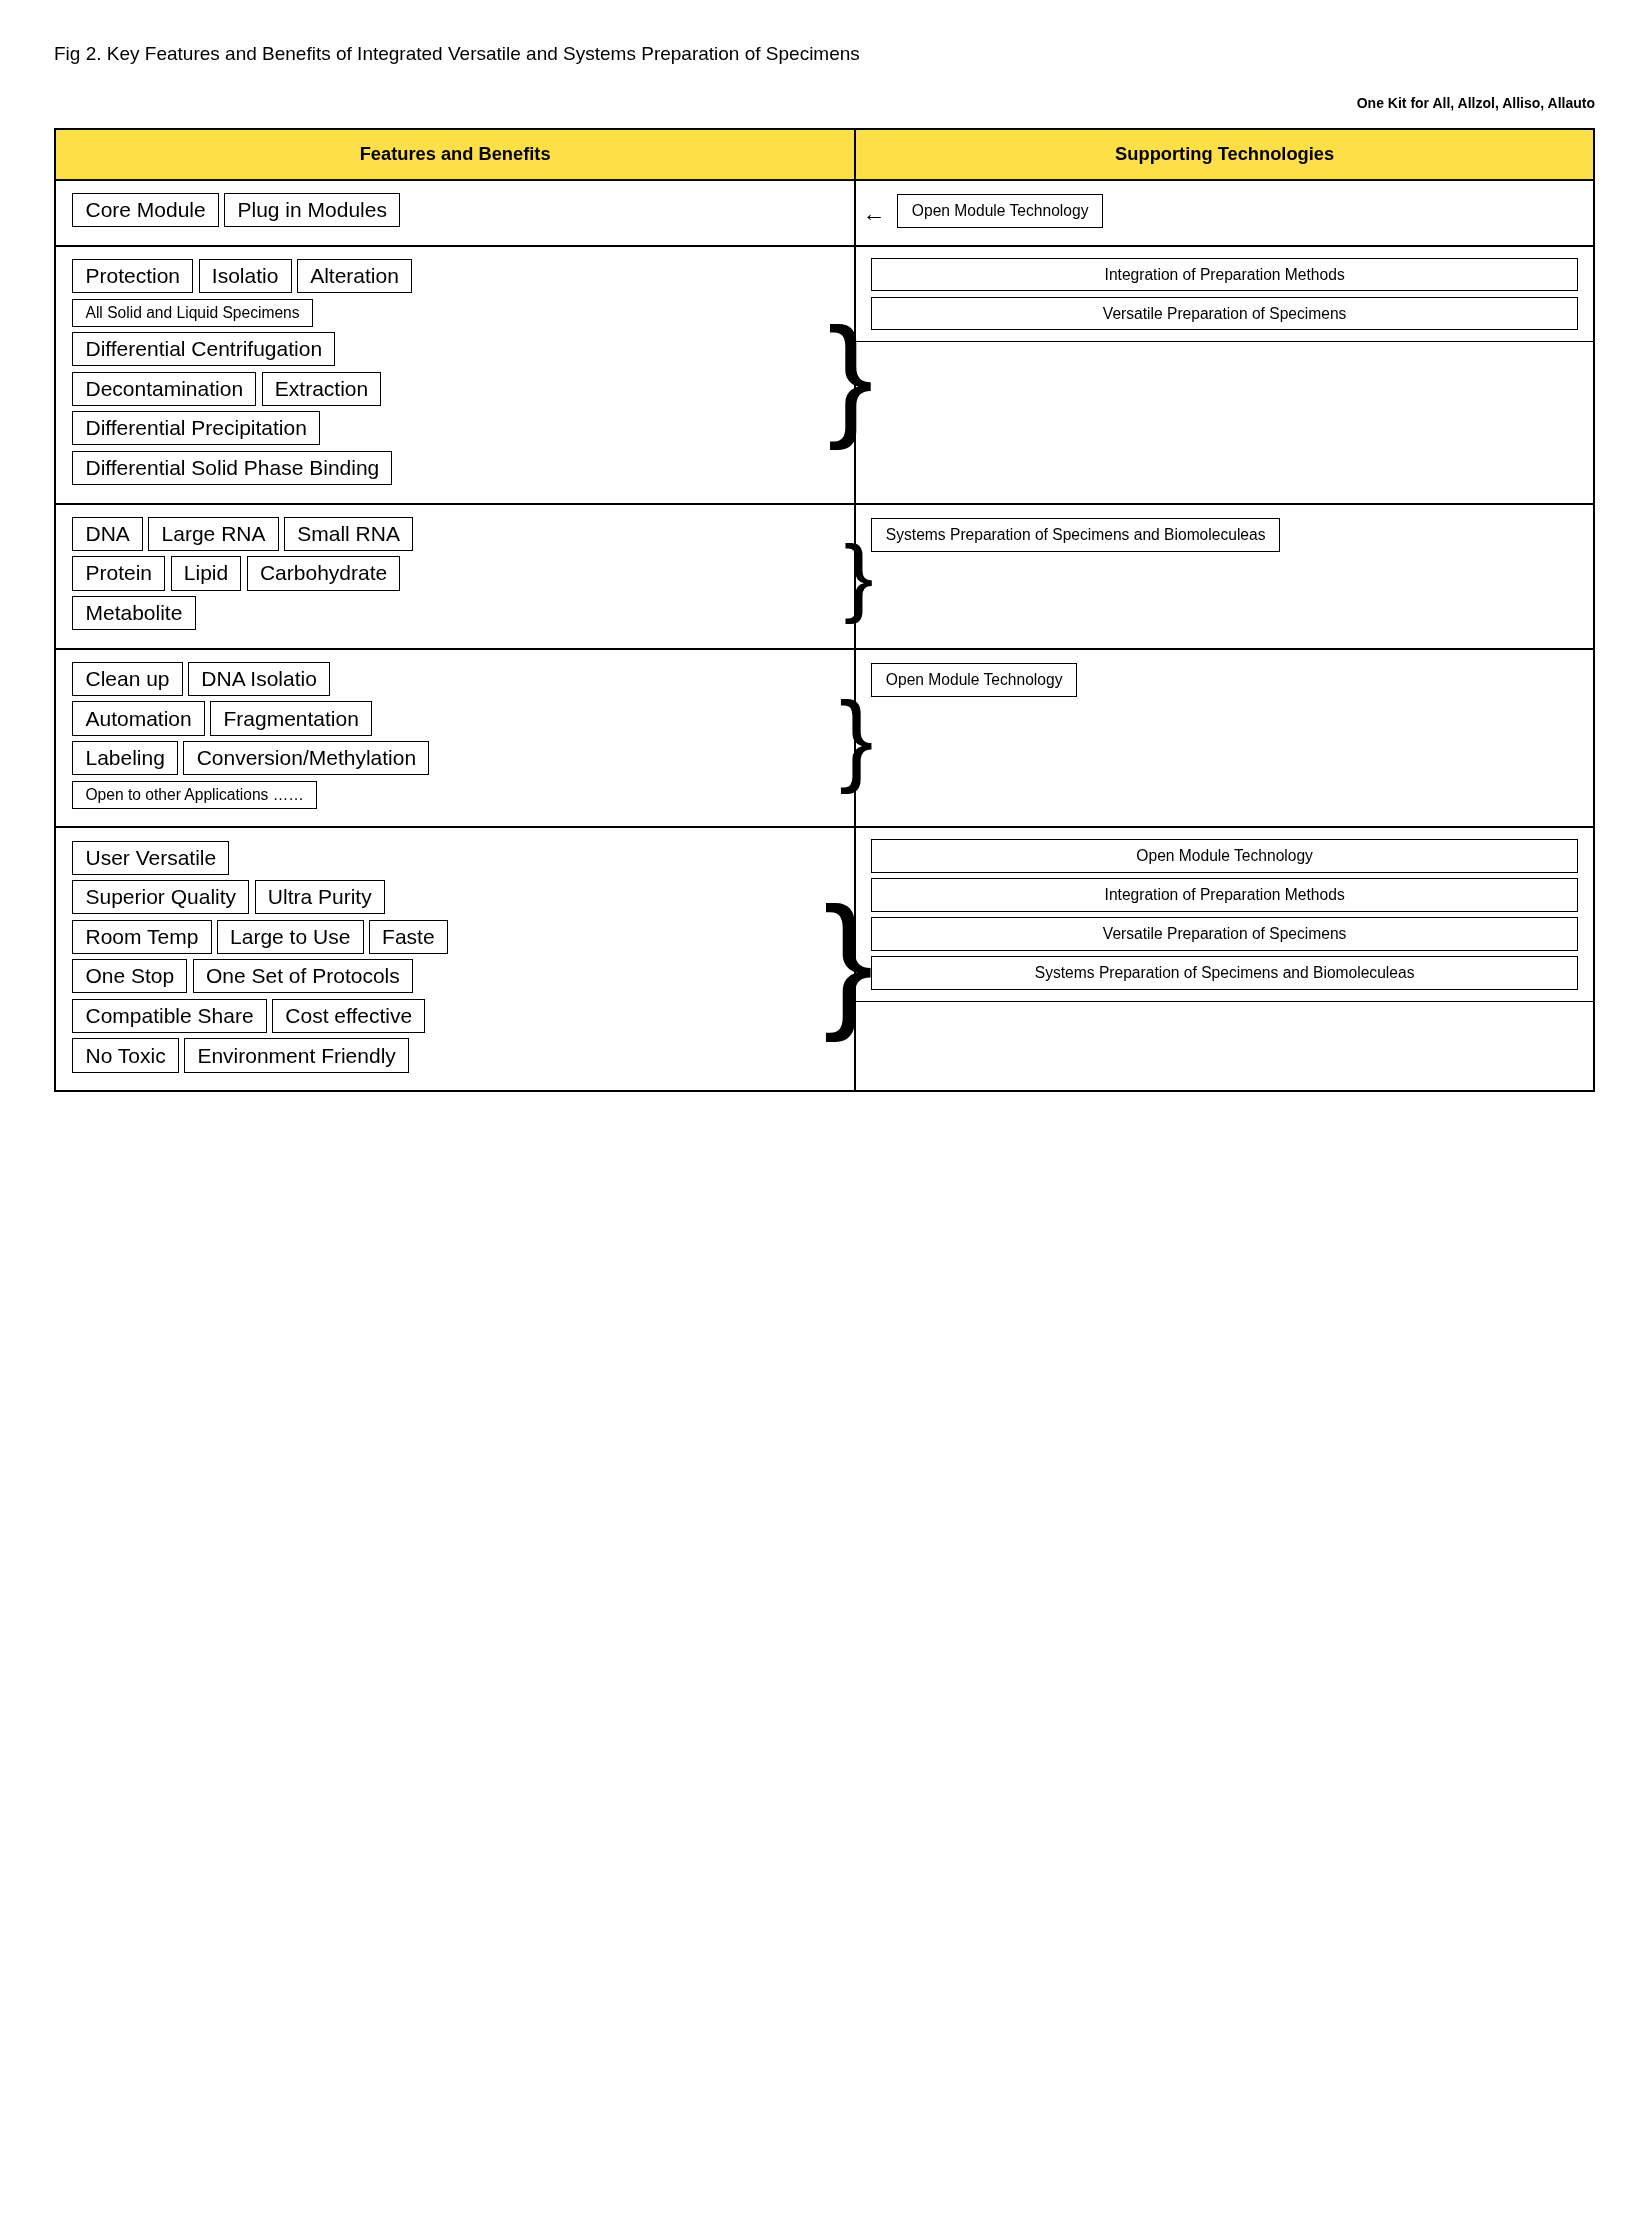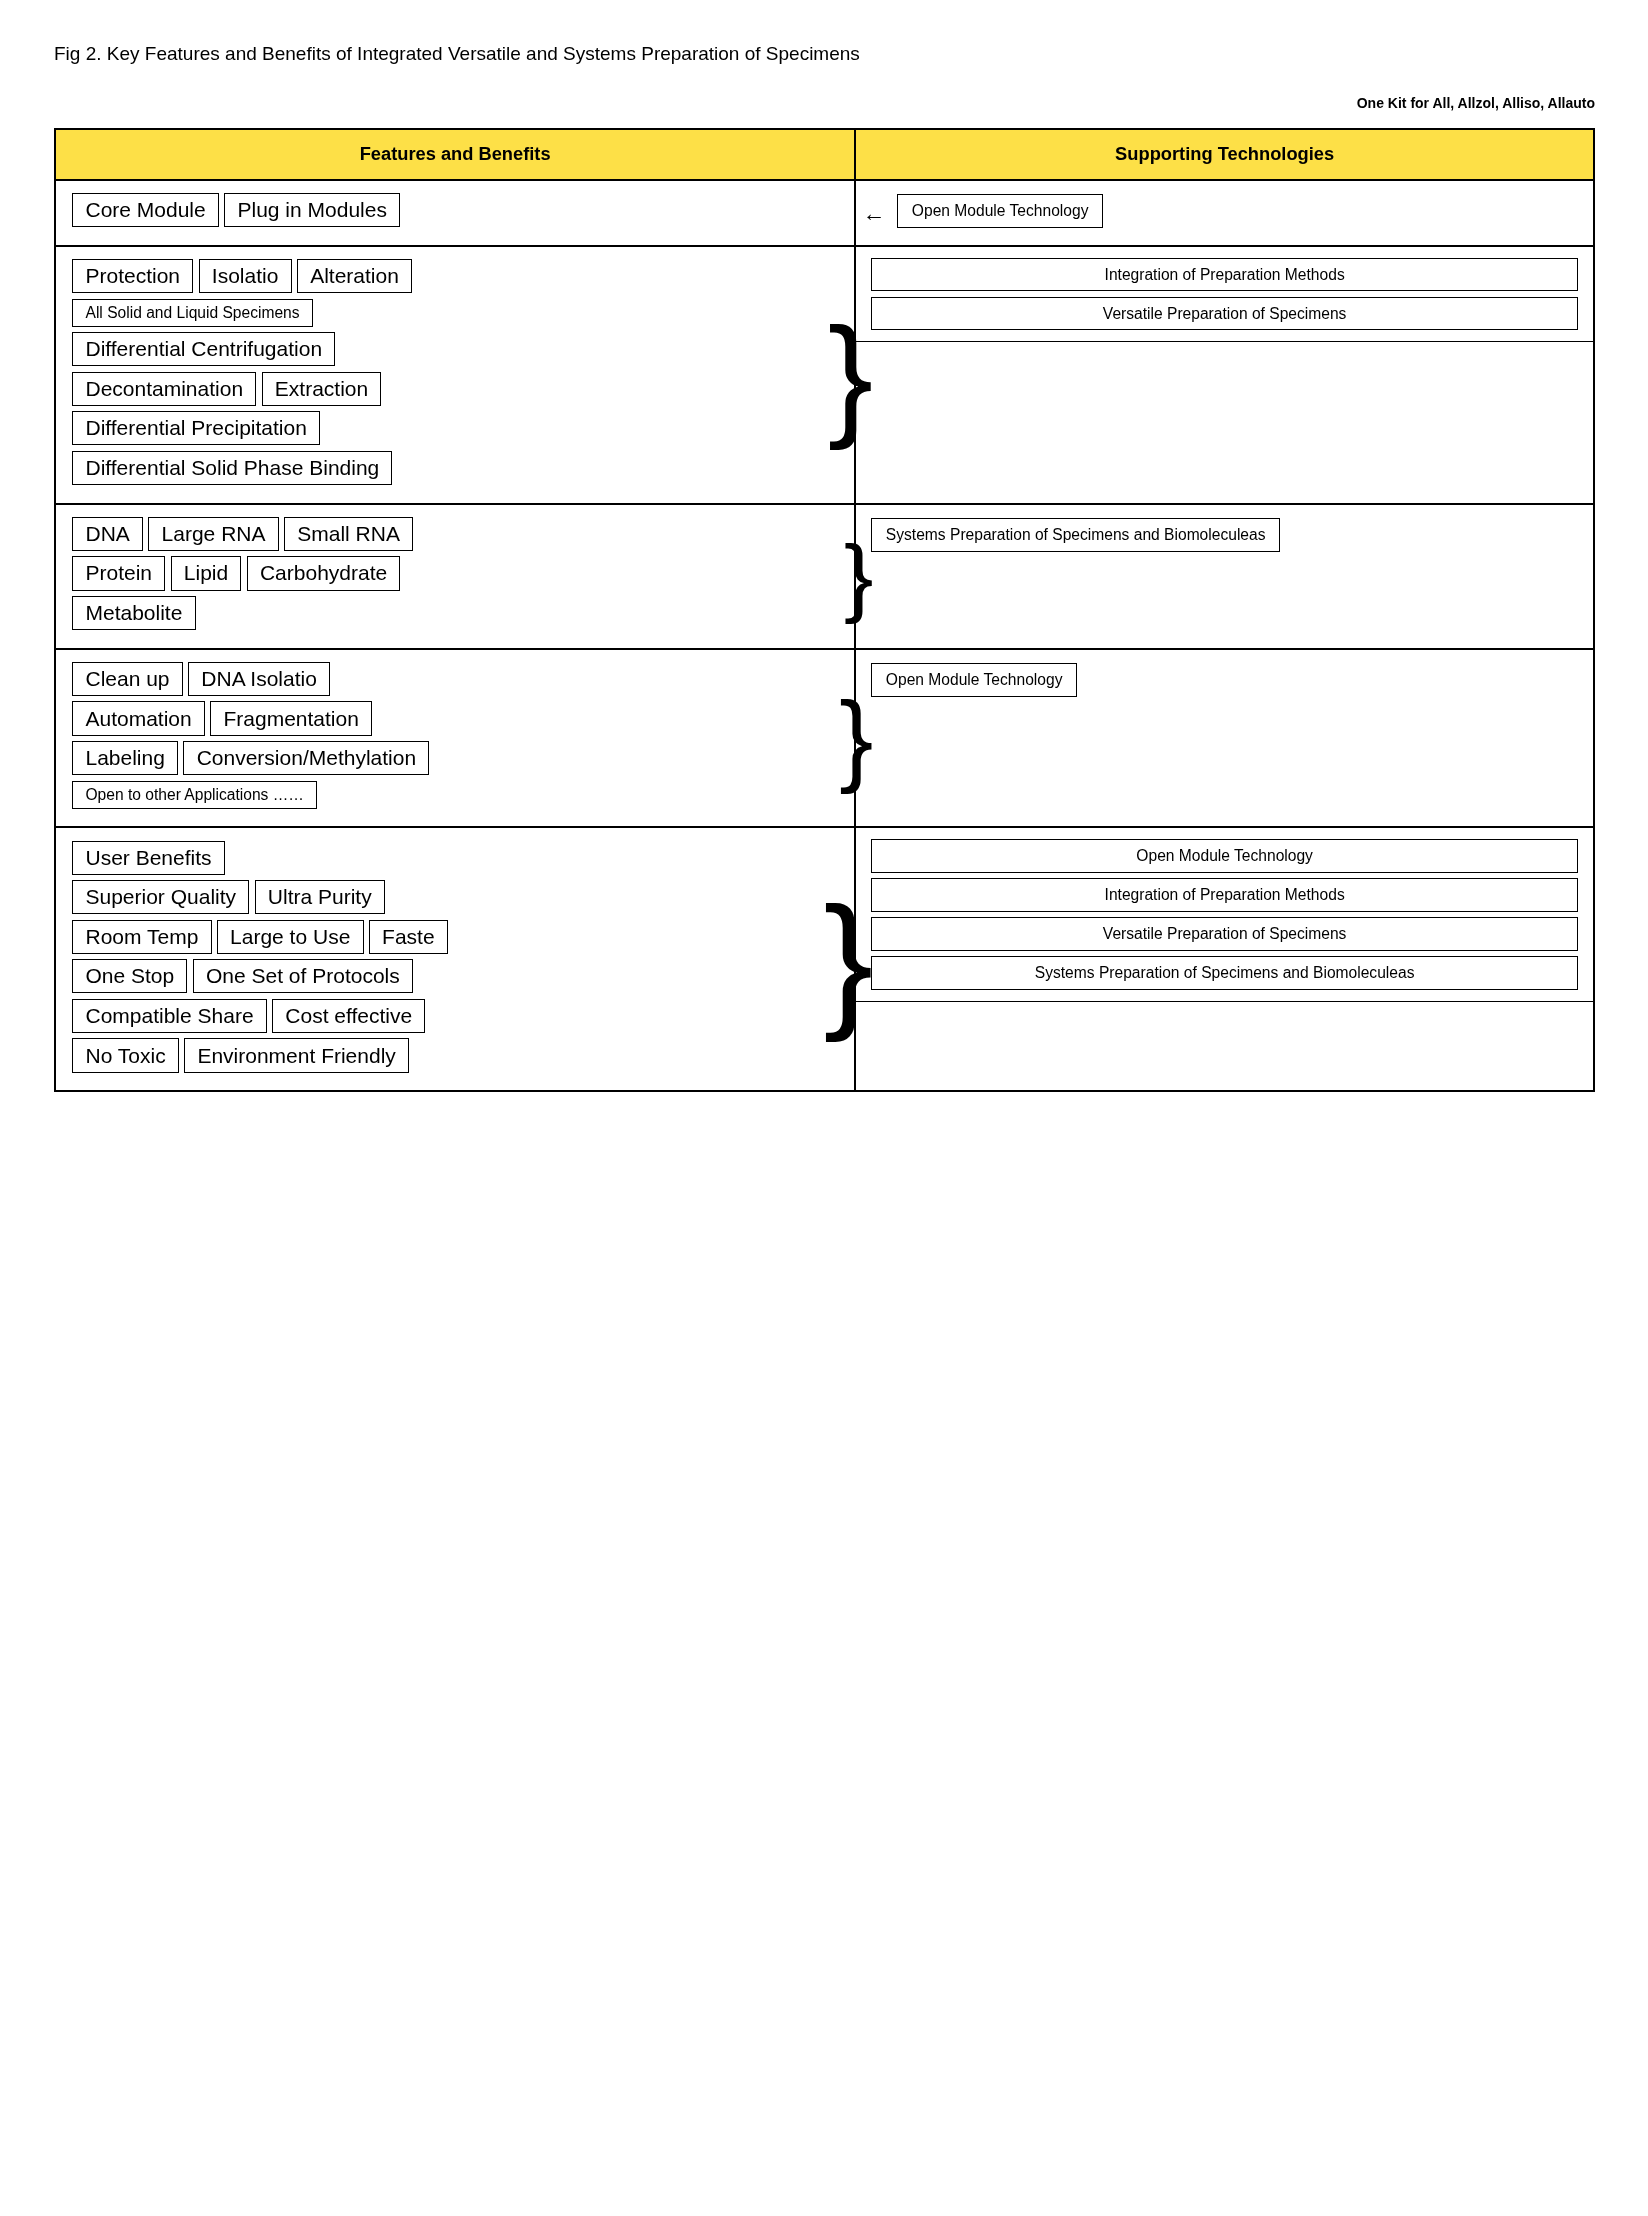--- a/index.html
+++ b/index.html
@@ -235,21 +235,21 @@
           <span class="tech-box-wide">Open Module Technology</span>
         </div>
       </td>
     </tr>
 
 
     <tr>
       <td class="left-col">
         <div class="section" style="position:relative; padding-right:34px;">
           <div class="box-row">
-            <span class="item-box">User Benefits</span>
+            <span class="item-box">User Versatile</span>
           </div>
           <div class="box-row">
             <span class="item-box">Superior Quality</span>
             <span class="item-box">Ultra Purity</span>
           </div>
           <div class="box-row">
             <span class="item-box">Room Temp</span>
             <span class="item-box">Large to Use</span>
             <span class="item-box">Faste</span>
           </div>

